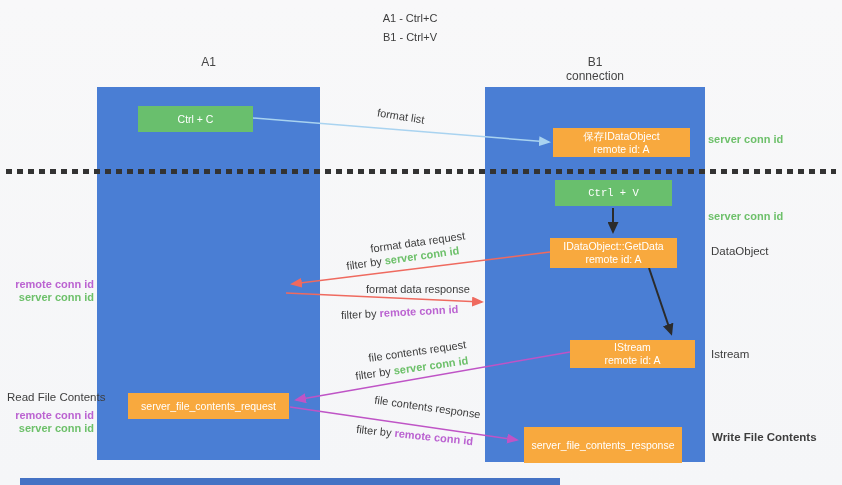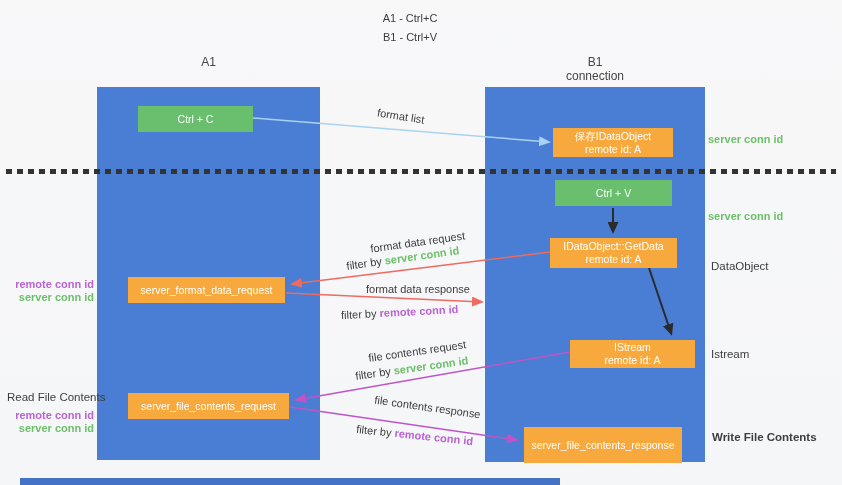--- a/index.html
+++ b/index.html
@@ -107,41 +107,38 @@
     <line x1="613" y1="208" x2="613" y2="231" stroke="#2b2b2b" stroke-width="2" marker-end="url(#m-black)"></line>
     <line x1="649" y1="268" x2="671" y2="333" stroke="#2b2b2b" stroke-width="2" marker-end="url(#m-black)"></line>
     <line x1="570" y1="352" x2="296" y2="400" stroke="#bf54c6" stroke-width="1.5" marker-end="url(#m-orchid)"></line>
     <line x1="290" y1="407" x2="517" y2="440" stroke="#bf54c6" stroke-width="1.5" marker-end="url(#m-orchid)"></line>
   </svg>
 
   <div class="abs node green" style="left:138px;top:106px;width:115px;height:26px;">
     <span>Ctrl + C</span>
   </div>
 
-  <div class="abs node orange" style="left:553px;top:128px;width:120px;height:29px;">
+  <div class="abs node orange" style="left:553px;top:128px;width:137px;height:29px;">
     <div>
       <div>保存IDataObject</div>
       <div>remote id: A</div>
     </div>
   </div>
 
-  <div class="abs node green" style="left:555px;top:180px;width:117px;height:26px;">
+  <div class="abs node green" style="left:555px;top:180px;width:117px;height:26px;font-family:Liberation Mono, monospace;">
     <span>Ctrl + V</span>
   </div>
 
   <div class="abs node orange" style="left:550px;top:238px;width:127px;height:30px;">
     <div>
       <div>IDataObject::GetData</div>
       <div>remote id: A</div>
     </div>
   </div>
 
-  <div class="abs node orange" style="left:128px;top:277px;width:157px;height:26px;">
-    <span>server_format_data_request</span>
-  </div>
 
 
   <div class="abs node orange" style="left:570px;top:340px;width:125px;height:28px;">
     <div>
       <div>IStream</div>
       <div>remote id: A</div>
     </div>
   </div>
 
   <div class="abs node orange" style="left:128px;top:393px;width:161px;height:26px;">
@@ -173,21 +170,21 @@
   </div>
 
   <div class="abs lbl rot-8" style="left:374px;top:401px;">file contents response</div>
   <div class="abs lbl rot-6" style="left:356px;top:429px;">
     <span>filter by</span>
     <span class="p">remote conn id</span>
   </div>
 
   <div class="abs g-txt" style="left:708px;top:133px;">server conn id</div>
   <div class="abs g-txt" style="left:708px;top:210px;">server conn id</div>
-  <div class="abs side-lbl" style="left:711px;top:260px;text-align:right;">DataObject</div>
+  <div class="abs side-lbl" style="left:711px;top:245px;text-align:right;">DataObject</div>
   <div class="abs side-lbl" style="left:711px;top:348px;">Istream</div>
   <div class="abs side-lbl" style="left:712px;top:431px;font-weight:bold;">Write File Contents</div>
 
   <div class="abs p-txt right-align" style="left:14px;top:278px;width:80px;">remote conn id</div>
   <div class="abs g-txt right-align" style="left:14px;top:291px;width:80px;">server conn id</div>
   <div class="abs side-lbl" style="left:7px;top:391px;">Read File Contents</div>
   <div class="abs p-txt right-align" style="left:14px;top:409px;width:80px;">remote conn id</div>
   <div class="abs g-txt right-align" style="left:14px;top:422px;width:80px;">server conn id</div>
 
   <div class="abs bottom-strip"></div>

